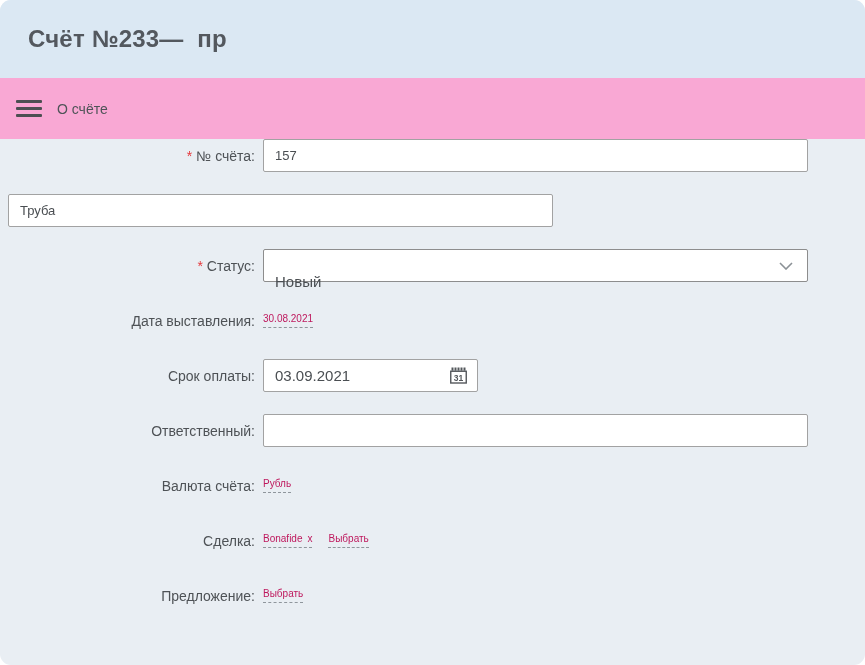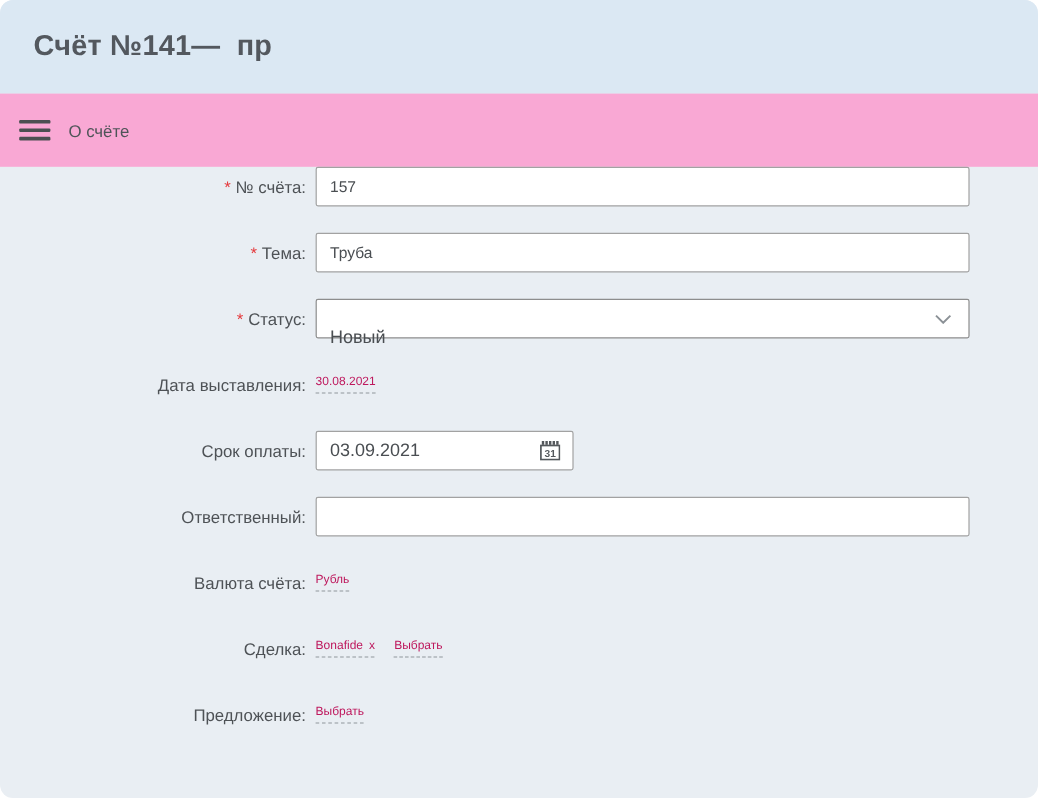--- a/index.html
+++ b/index.html
@@ -139,21 +139,21 @@
   }
   .link + .link { margin-left:16px; }
   .deal-chip { display:inline-flex; gap:5px; }
 </style>
 </head>
 <body>
 
 <div class="card">
 
   <div class="card-header">
-    <h1 class="page-title">Счёт №141—  пр</h1>
+    <h1 class="page-title">Счёт №233—  пр</h1>
   </div>
 
   <div class="tab-bar">
     <span class="hamburger">
         <i></i>
         <i></i>
         <i></i>
       </span>
     <span class="tab-label">О счёте</span>
   </div>
@@ -161,21 +161,20 @@
   <div class="form">
 
     <div class="row">
       <div class="field-label"><span class="req">*</span><span>№ счёта:</span></div>
       <div class="control">
         <input class="text-input" type="text" value="157" style="">
       </div>
     </div>
 
     <div class="row">
-      <div class="field-label"><span class="req">*</span><span>Тема:</span></div>
       <div class="control">
         <input class="text-input" type="text" value="Труба" style="">
       </div>
     </div>
 
     <div class="row">
       <div class="field-label"><span class="req">*</span><span>Статус:</span></div>
       <div class="control">
         <div class="select-box">
           <span class="select-value">Новый</span>

